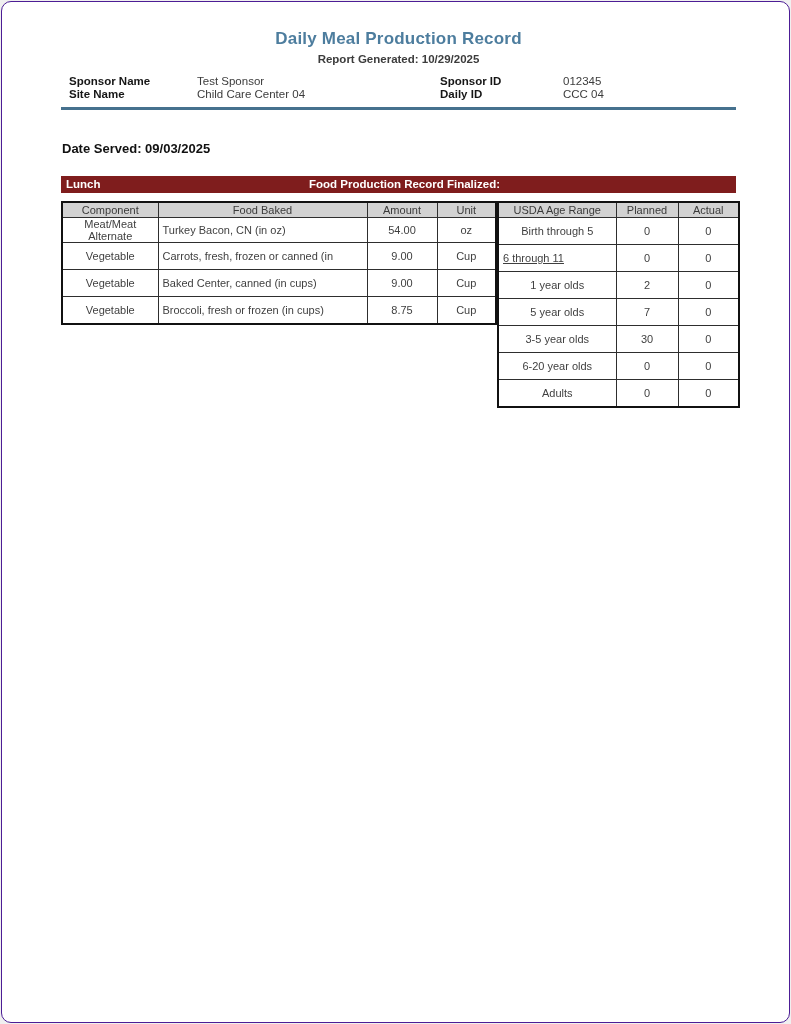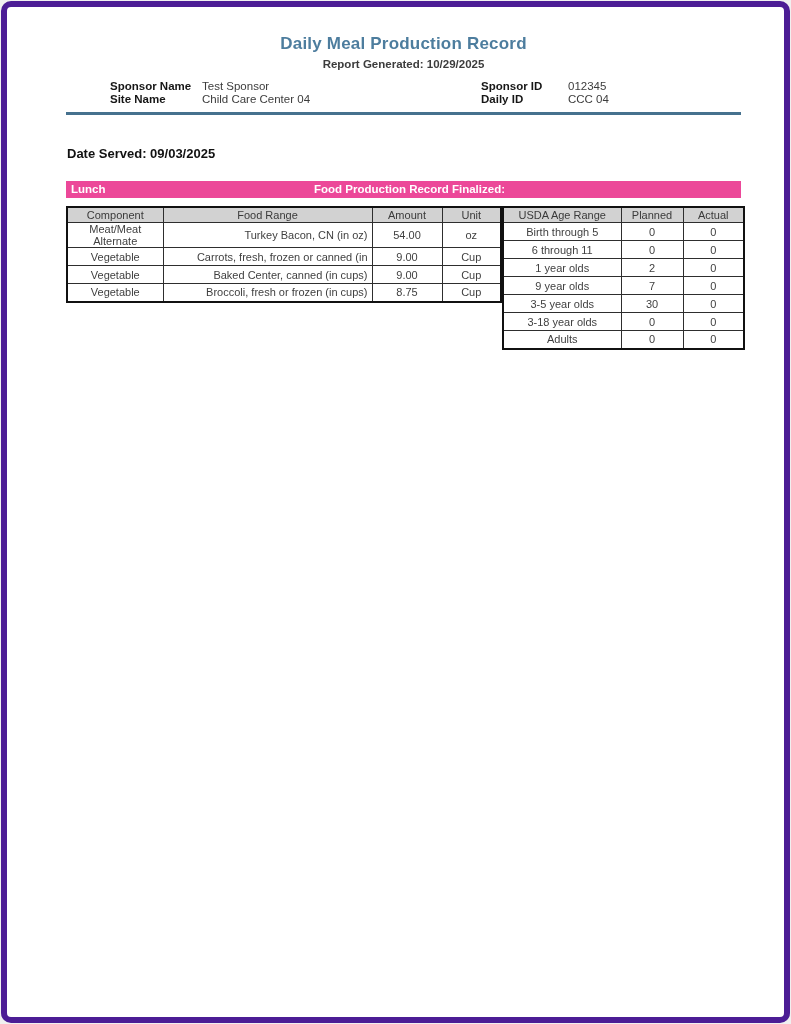--- a/index.html
+++ b/index.html
@@ -7,21 +7,21 @@
   body {
     width: 791px; height: 1024px;
     background: #f0f0f0;
     font-family: "Liberation Sans", sans-serif;
     color: #3a3a3a;
   }
   .page {
     width: 789px; height: 1022px;
     margin: 1px;
     background: #ffffff;
-    border: 6px solid #4c1d95;
+    border: 1px solid #4c1d95;
     border-radius: 10px;
     overflow: hidden;
     position: relative;
   }
   .content {
     padding-top: 28px;
     padding-left: 59px;
     width: 734px; 
   }
   .report-title {
@@ -40,40 +40,40 @@
     font-weight: bold;
   }
   .info-grid {
     margin-top: 10px;
     margin-left: 8px;
     display: grid;
     grid-template-columns: 128px 243px 123px auto;
     font-size: 11.5px;
     line-height: 13px;
   }
-  .info-label { font-weight: bold; color: #161616; margin-left: 36px; }
+  .info-label { font-weight: bold; color: #161616; }
   .info-value { color: #3c3c3c; }
   .divider {
     margin-top: 6px;
     width: 675px;
     height: 3px;
     background: #46718e;
   }
   .date-served {
     margin-top: 31px;
     margin-left: 1px;
     font-size: 13px;
     font-weight: bold;
     color: #111111;
   }
   .meal-bar {
     margin-top: 20px;
     width: 675px;
     height: 17px;
-    background: #ec4899;
+    background: #7f1d1d;
     color: #ffffff;
     font-size: 11.5px;
     font-weight: bold;
     position: relative;
     line-height: 17px;
   }
   .meal-bar .meal-name { position: absolute; left: 5px; top: 0; }
   .meal-bar .finalized { position: absolute; left: 12px; right: 0; top: 0; text-align: center; }
   .tables-row {
     margin-top: 8px;
@@ -96,25 +96,25 @@
     vertical-align: middle;
     overflow: hidden;
     white-space: nowrap;
   }
   th {
     background: #d2d2d2;
     font-weight: normal;
     height: 16px;
     color: #3a3a3a;
   }
-  td { height: 18px; line-height: 12px; }
-  .food-table td.food-name-cell { text-align: right; }
+  td { height: 27px; line-height: 12px; }
+  .food-table td.food-name-cell { text-align: left; }
   .food-table tr.tall td { height: 17px; }
   .food-table tr.tall td.component-cell { white-space: normal; line-height: 12px; }
-  .age-table td.left-align { text-align: center; }
+  .age-table td.left-align { text-align: left; text-decoration: underline; }
   
   col.c-component { width: 96px; }
   col.c-foodname  { width: 209px; }
   col.c-amount    { width: 70px; }
   col.c-unit      { width: 59px; }
   col.c-agerange  { width: 118px; }
   col.c-planned   { width: 62px; }
   col.c-actual    { width: 61px; }
 </style>
 </head>
@@ -151,21 +151,21 @@
       <table class="food-table">
         <colgroup>
           <col class="c-component">
             <col class="c-foodname">
             <col class="c-amount">
             <col class="c-unit">
         </colgroup>
         <thead>
           <tr>
             <th>Component</th>
-            <th>Food Range</th>
+            <th>Food Baked</th>
             <th>Amount</th>
             <th>Unit</th>
           </tr>
         </thead>
         <tbody>
           <tr class="tall">
             <td class="component-cell">Meat/Meat Alternate</td>
             <td class="food-name-cell">Turkey Bacon, CN (in oz)</td>
             <td>54.00</td>
             <td>oz</td>
@@ -214,31 +214,31 @@
             <td class="left-align">6 through 11</td>
             <td>0</td>
             <td>0</td>
           </tr>
           <tr>
             <td>1 year olds</td>
             <td>2</td>
             <td>0</td>
           </tr>
           <tr>
-            <td>9 year olds</td>
+            <td>5 year olds</td>
             <td>7</td>
             <td>0</td>
           </tr>
           <tr>
             <td>3-5 year olds</td>
             <td>30</td>
             <td>0</td>
           </tr>
           <tr>
-            <td>3-18 year olds</td>
+            <td>6-20 year olds</td>
             <td>0</td>
             <td>0</td>
           </tr>
           <tr>
             <td>Adults</td>
             <td>0</td>
             <td>0</td>
           </tr>
         </tbody>
       </table>

